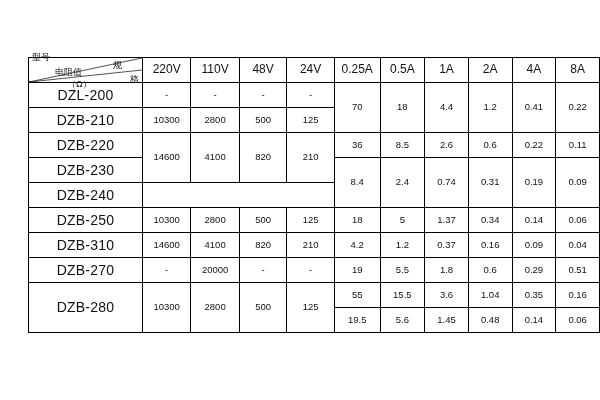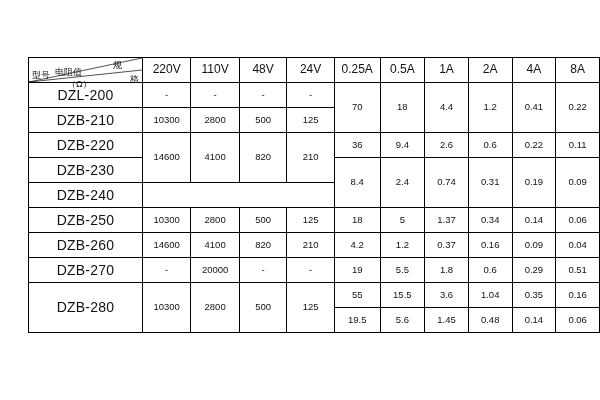--- a/index.html
+++ b/index.html
@@ -79,21 +79,21 @@
   }
   .lbl-res {
     top: 9px;
     left: 26px;
   }
   .lbl-ohm {
     top: 21px;
     left: 38px;
   }
   .lbl-type {
-    bottom: 2px;
+    bottom: 20px;
     left: 3px;
     text-align: center;
   }
   .hdr {
     font-size: 12px;
   }
 </style>
 </head>
 <body>
 
@@ -162,21 +162,21 @@
         <td>125</td>
       </tr>
 
       <tr>
         <td class="model-name">DZB-220</td>
         <td rowspan="2">14600</td>
         <td rowspan="2">4100</td>
         <td rowspan="2">820</td>
         <td rowspan="2">210</td>
         <td>36</td>
-        <td>9.4</td>
+        <td>8.5</td>
         <td>2.6</td>
         <td>0.6</td>
         <td>0.22</td>
         <td>0.11</td>
       </tr>
 
       <tr>
         <td class="model-name">DZB-230</td>
         <td rowspan="2">8.4</td>
         <td rowspan="2">2.4</td>
@@ -198,21 +198,21 @@
         <td>125</td>
         <td>18</td>
         <td>5</td>
         <td>1.37</td>
         <td>0.34</td>
         <td>0.14</td>
         <td>0.06</td>
       </tr>
 
       <tr>
-        <td class="model-name">DZB-260</td>
+        <td class="model-name">DZB-310</td>
         <td>14600</td>
         <td>4100</td>
         <td>820</td>
         <td>210</td>
         <td>4.2</td>
         <td>1.2</td>
         <td>0.37</td>
         <td>0.16</td>
         <td>0.09</td>
         <td>0.04</td>

